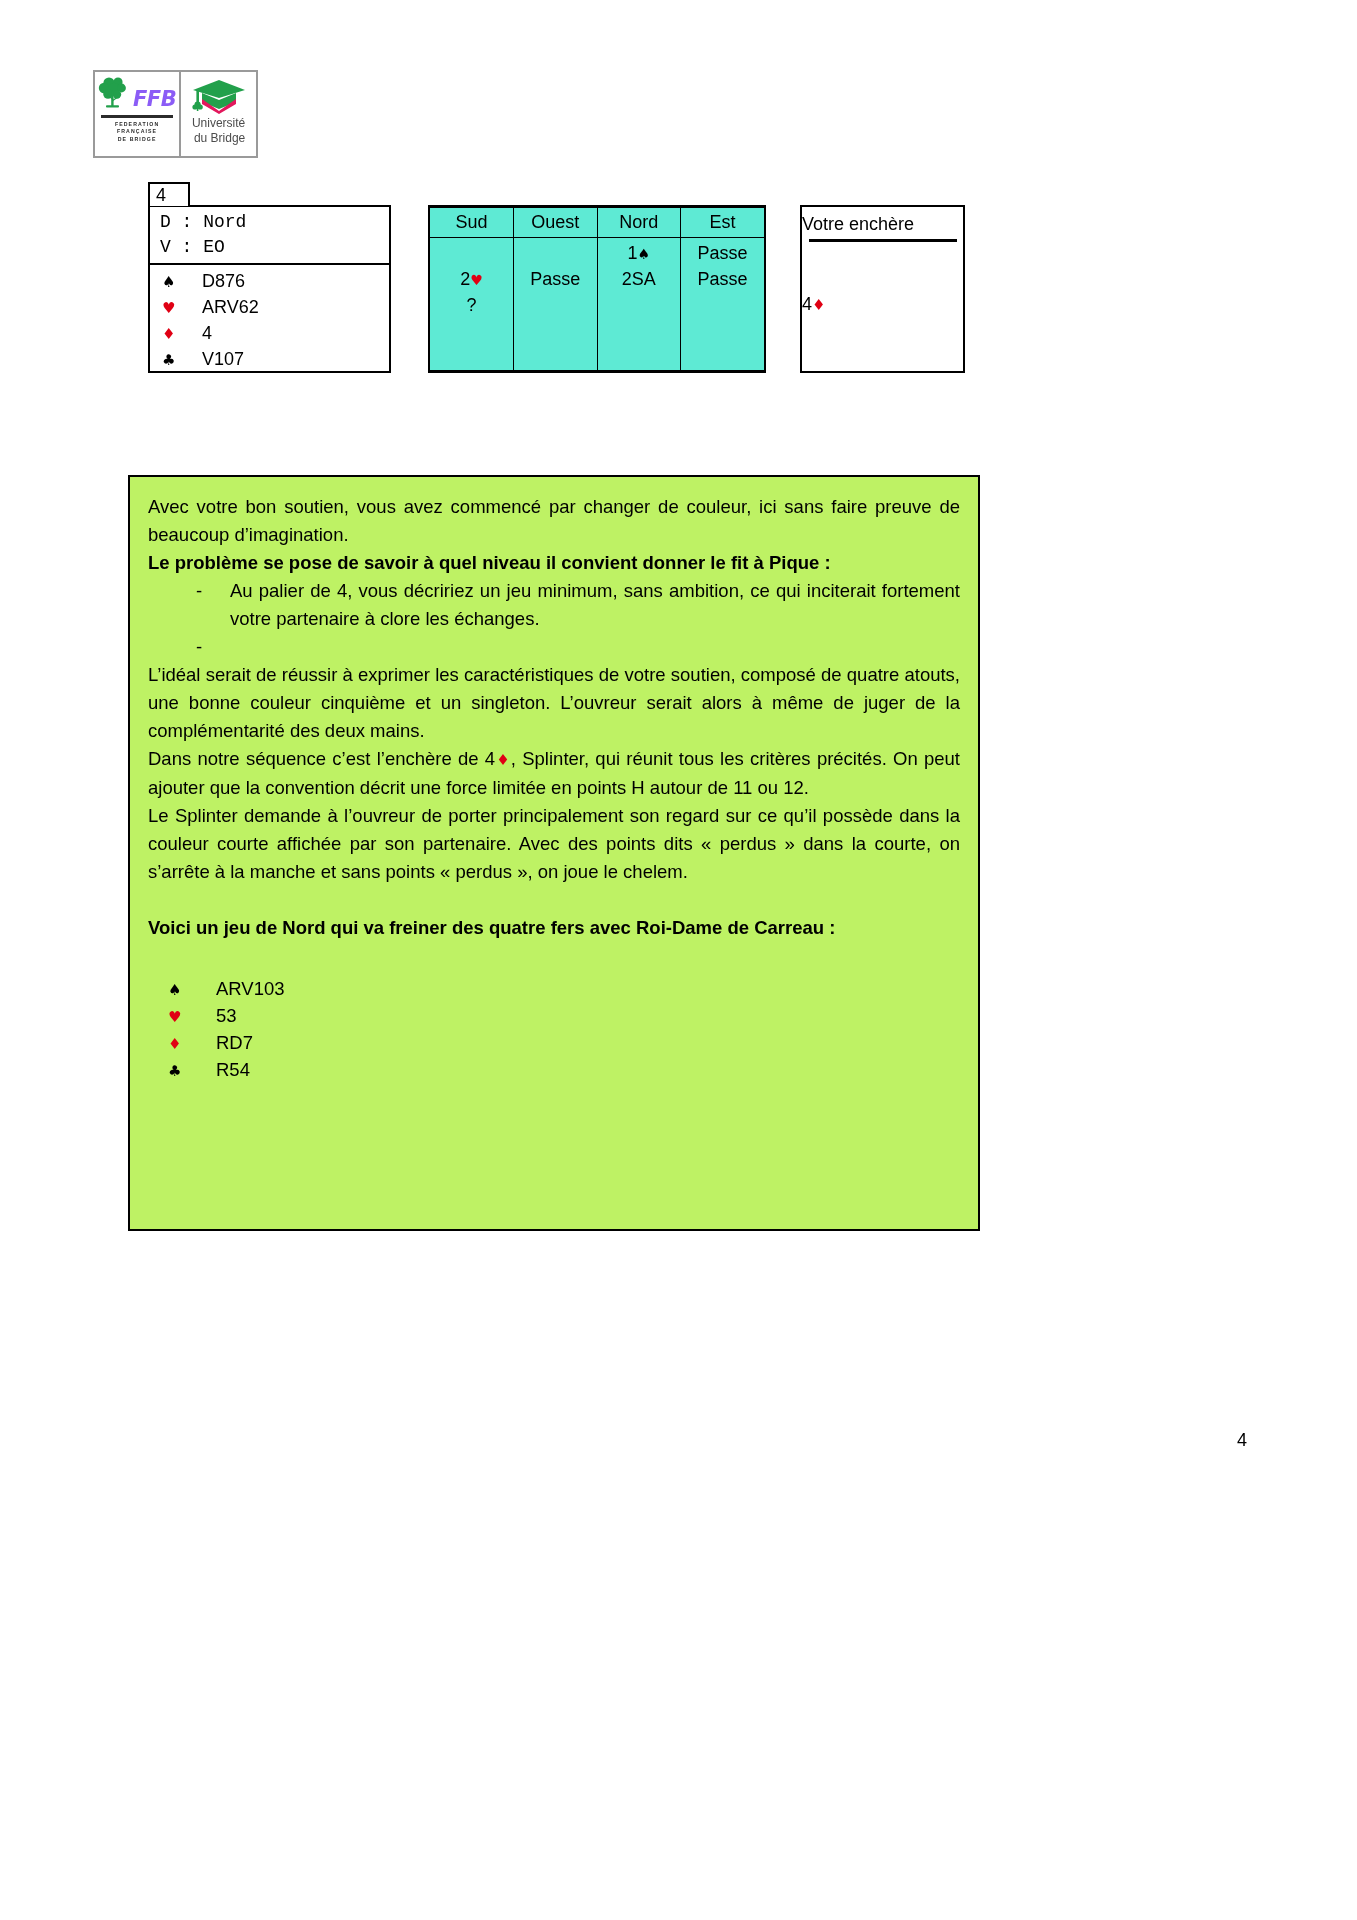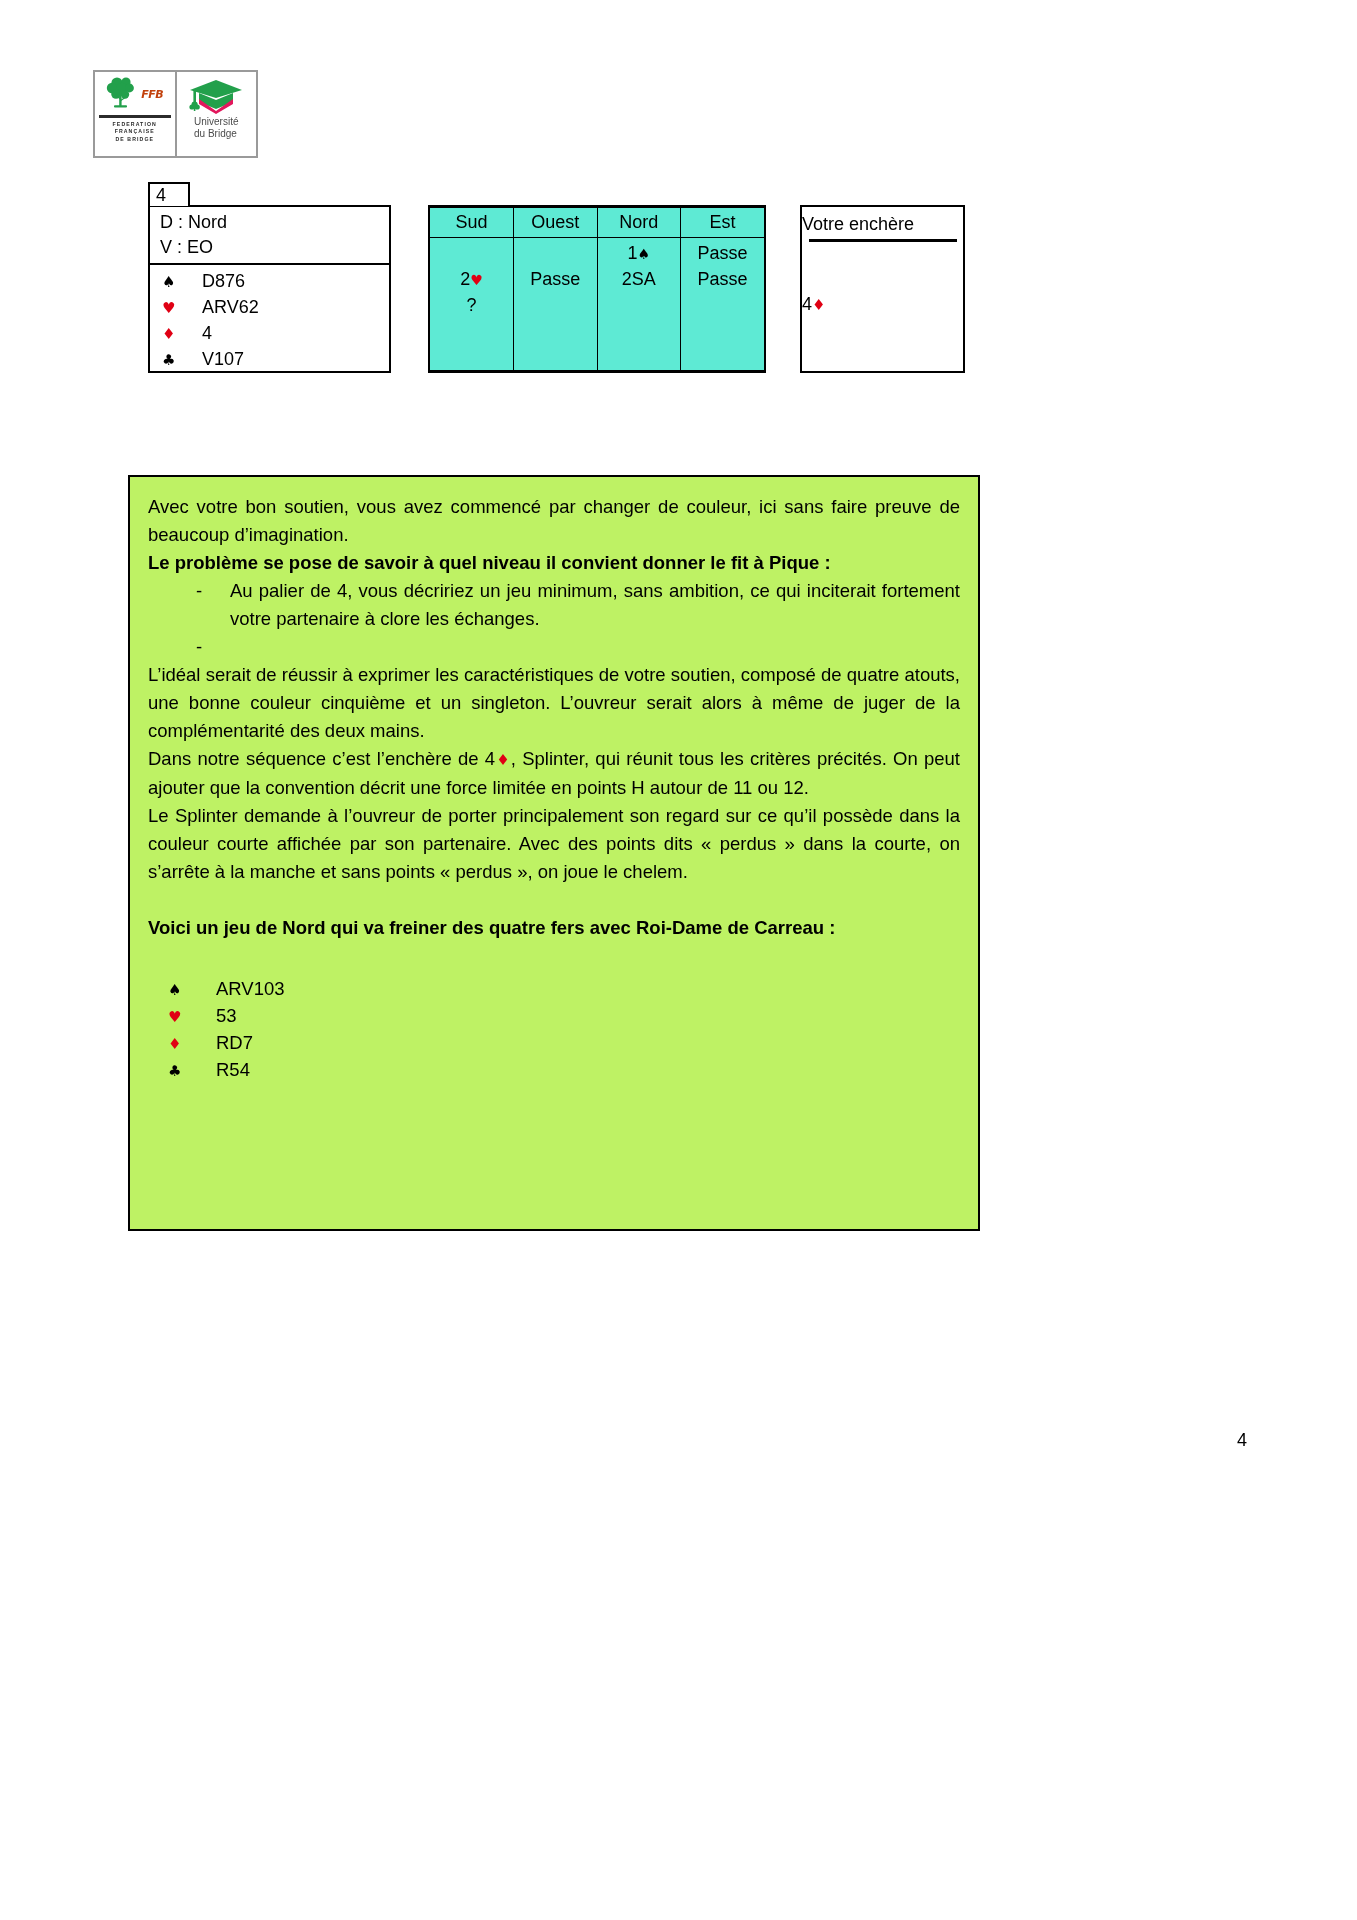--- a/index.html
+++ b/index.html
@@ -42,48 +42,48 @@
   .ffb-mark {
     display: flex;
     align-items: flex-end;
     gap: 1px;
     height: 34px;
   }
   .ffb-text {
     font-family: "DejaVu Sans", sans-serif;
     font-weight: bold;
     font-style: italic;
-    font-size: 11px;
-    color: #c2410c;
+    font-size: 21px;
+    color: #8b5cf6;
     letter-spacing: -0.5px;
     line-height: 1;
-    margin-bottom: 12px;
+    margin-bottom: 2px;
   }
   .ffb-rule {
     width: 72px;
     height: 3px;
     background: #2b2b2b;
     margin: 3px 0 3px 0;
   }
   .ffb-sub {
     font-family: "Liberation Sans", sans-serif;
     font-size: 5.2px;
     line-height: 1.42;
     letter-spacing: 1.1px;
     color: #2b2b2b;
     text-align: center;
     font-weight: bold;
   }
   .ub-mark { height: 36px; display:flex; align-items:center; justify-content:center; }
   .ub-text {
     font-family: "Liberation Sans", sans-serif;
-    font-size: 10px;
+    font-size: 12px;
     line-height: 1.22;
     color: #4c4c4c;
-    text-align: left;
+    text-align: right;
     margin-top: 2px;
   }
 
   
   .tab-number {
     position: absolute;
     left: 148px;
     top: 182px;
     width: 42px;
     height: 24px;
@@ -107,20 +107,21 @@
     background: #fff;
   }
   .hand-meta {
     padding: 3px 0 3px 10px;
     border-bottom: 2px solid #000;
   }
   .hand-meta div {
     font-size: 18px;
     line-height: 25px;
     white-space: pre;
+    font-family: Liberation Mono, monospace;
   }
   .hand-suits { padding: 4px 0 0 12px; }
   .suit-row {
     display: flex;
     align-items: baseline;
     font-size: 18px;
     line-height: 25px;
   }
   .suit-sym {
     width: 40px;

